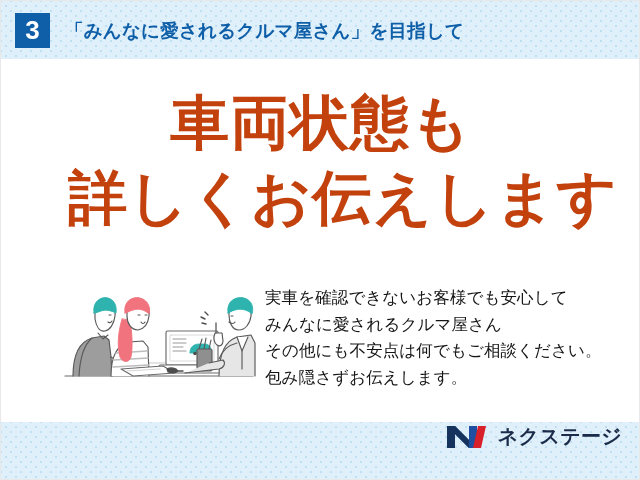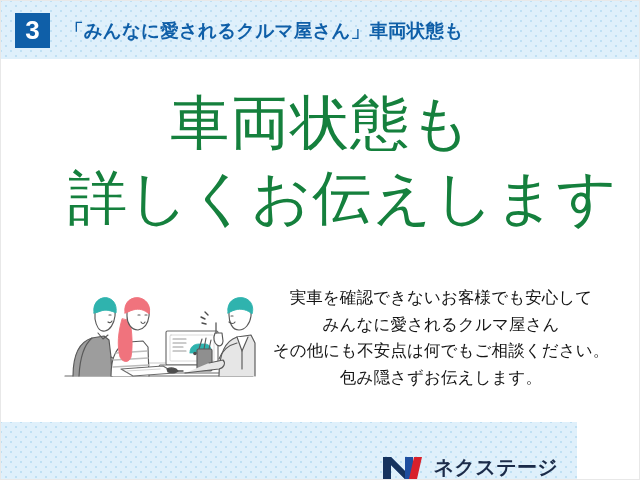--- a/index.html
+++ b/index.html
@@ -61,22 +61,22 @@
     white-space: nowrap;
   }
 
   
   #headline {
     position: absolute;
     left: 0;
     top: 92px;
     width: 640px;
     text-align: center;
-    color: #15803d;
-    font-weight: normal;
+    color: #c2410c;
+    font-weight: bold;
     letter-spacing: 1px;
     line-height: 1.02;
   }
   #headline .hl-line1 {
     display: block;
     font-size: 59px;
   }
   #headline .hl-line2 {
     display: block;
     font-size: 59px;
@@ -88,41 +88,41 @@
   #body-copy {
     position: absolute;
     left: 264px;
     top: 283px;
     width: 352px;
     color: #141414;
     font-size: 16.5px;
     line-height: 1.62;
     letter-spacing: 0.1px;
   }
-  #body-copy .copy-line { display: block; white-space: nowrap; text-align: center; }
+  #body-copy .copy-line { display: block; white-space: nowrap; }
 
   
   #illustration {
     position: absolute;
     left: 58px;
     top: 282px;
     width: 200px;
     height: 106px;
   }
   #illustration svg { display: block; }
 
   
   #footer {
     position: absolute;
     left: 0;
     top: 421px;
-    width: 576px;
+    width: 640px;
     height: 59px;
     display: flex;
-    align-items: flex-end;
+    align-items: flex-start;
     justify-content: flex-end;
   }
   #logo {
     display: flex;
     align-items: center;
     margin-right: 19px;
   }
   #logo-mark { flex: 0 0 auto; display: block; }
   #logo-text {
     margin-left: 7px;
@@ -133,21 +133,21 @@
     white-space: nowrap;
   }
 </style>
 </head>
 <body>
 
 <div id="canvas">
 
   <div id="header" class="dot-band">
     <div id="step-badge">3</div>
-    <div id="header-title">「みんなに愛されるクルマ屋さん」車両状態も</div>
+    <div id="header-title">「みんなに愛されるクルマ屋さん」を目指して</div>
   </div>
 
   <div id="headline">
     <span class="hl-line1">車両状態も</span>
     <span class="hl-line2">詳しくお伝えします</span>
   </div>
 
   <div id="illustration">
     <svg width="200" height="106" viewBox="0 0 200 106" xmlns="http://www.w3.org/2000/svg">
       <g fill="none" stroke="#595959" stroke-width="1.15" stroke-linecap="round" stroke-linejoin="round">

